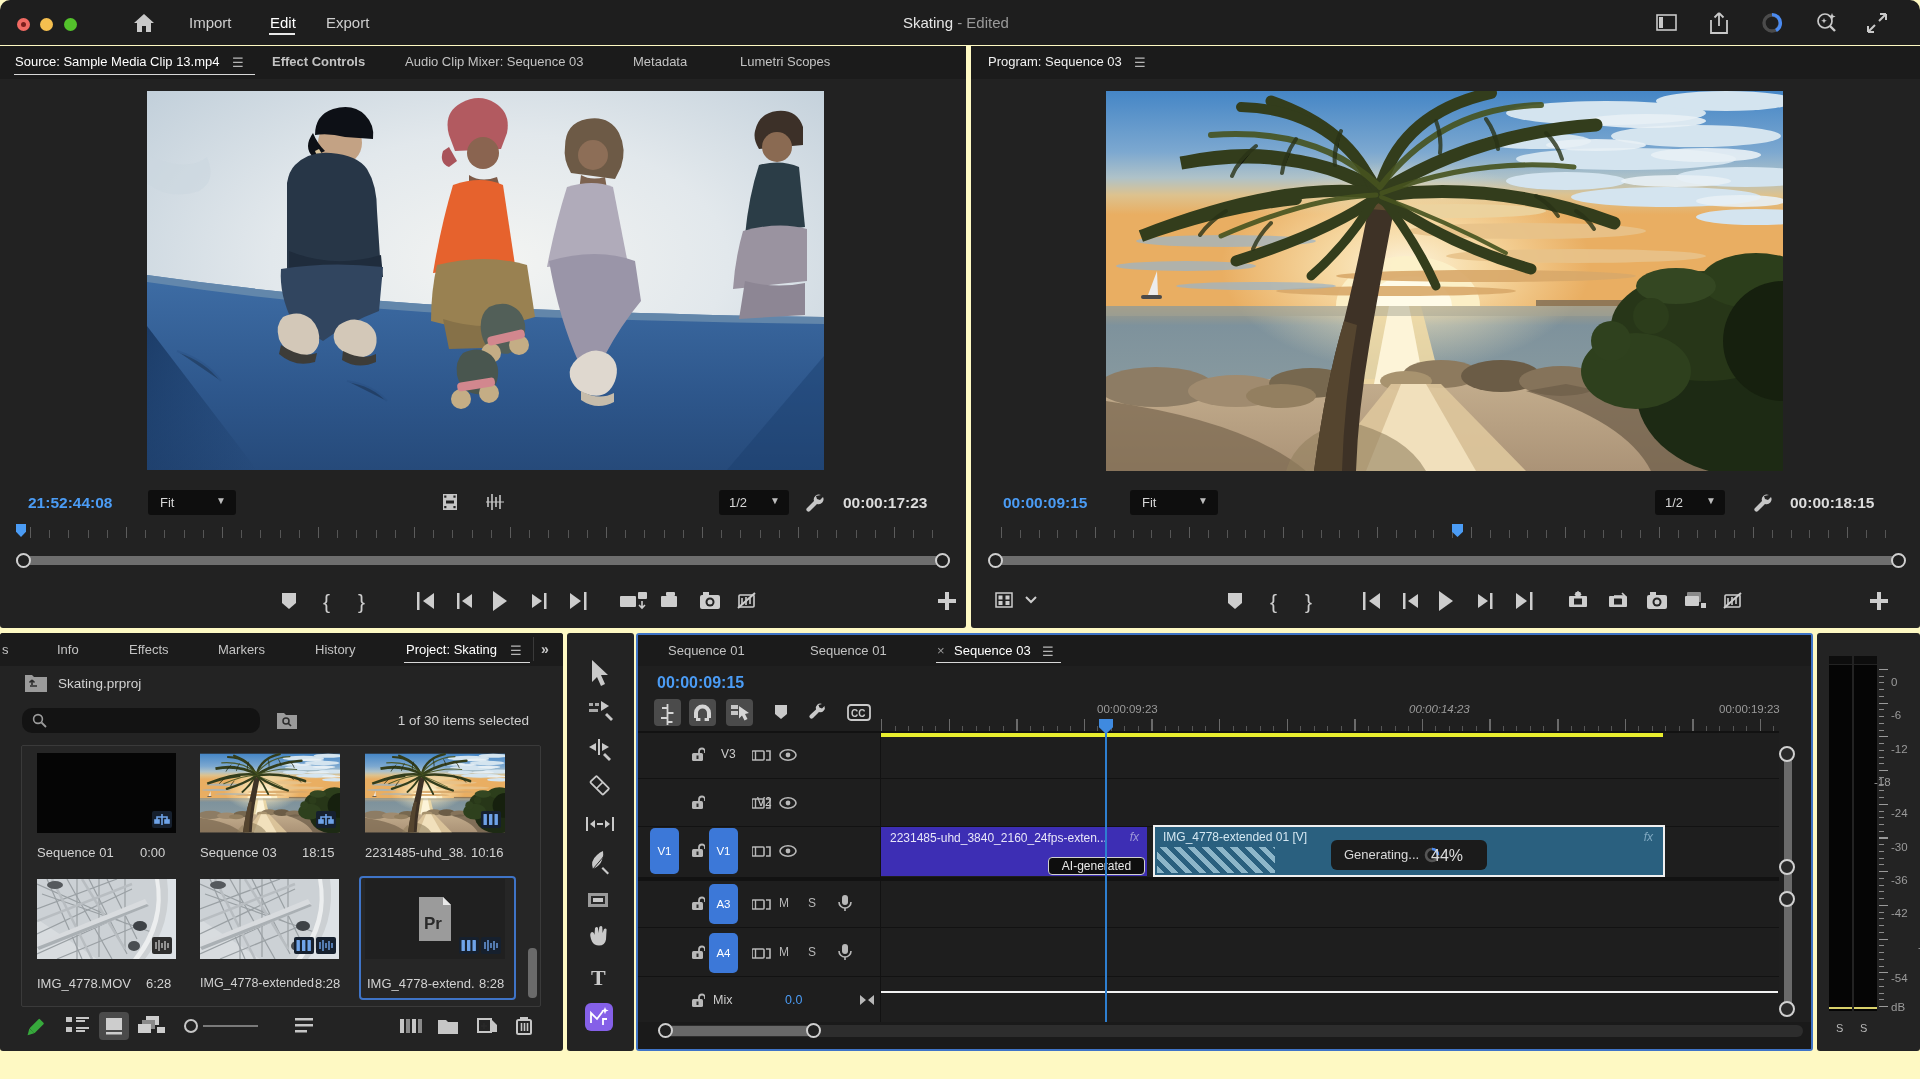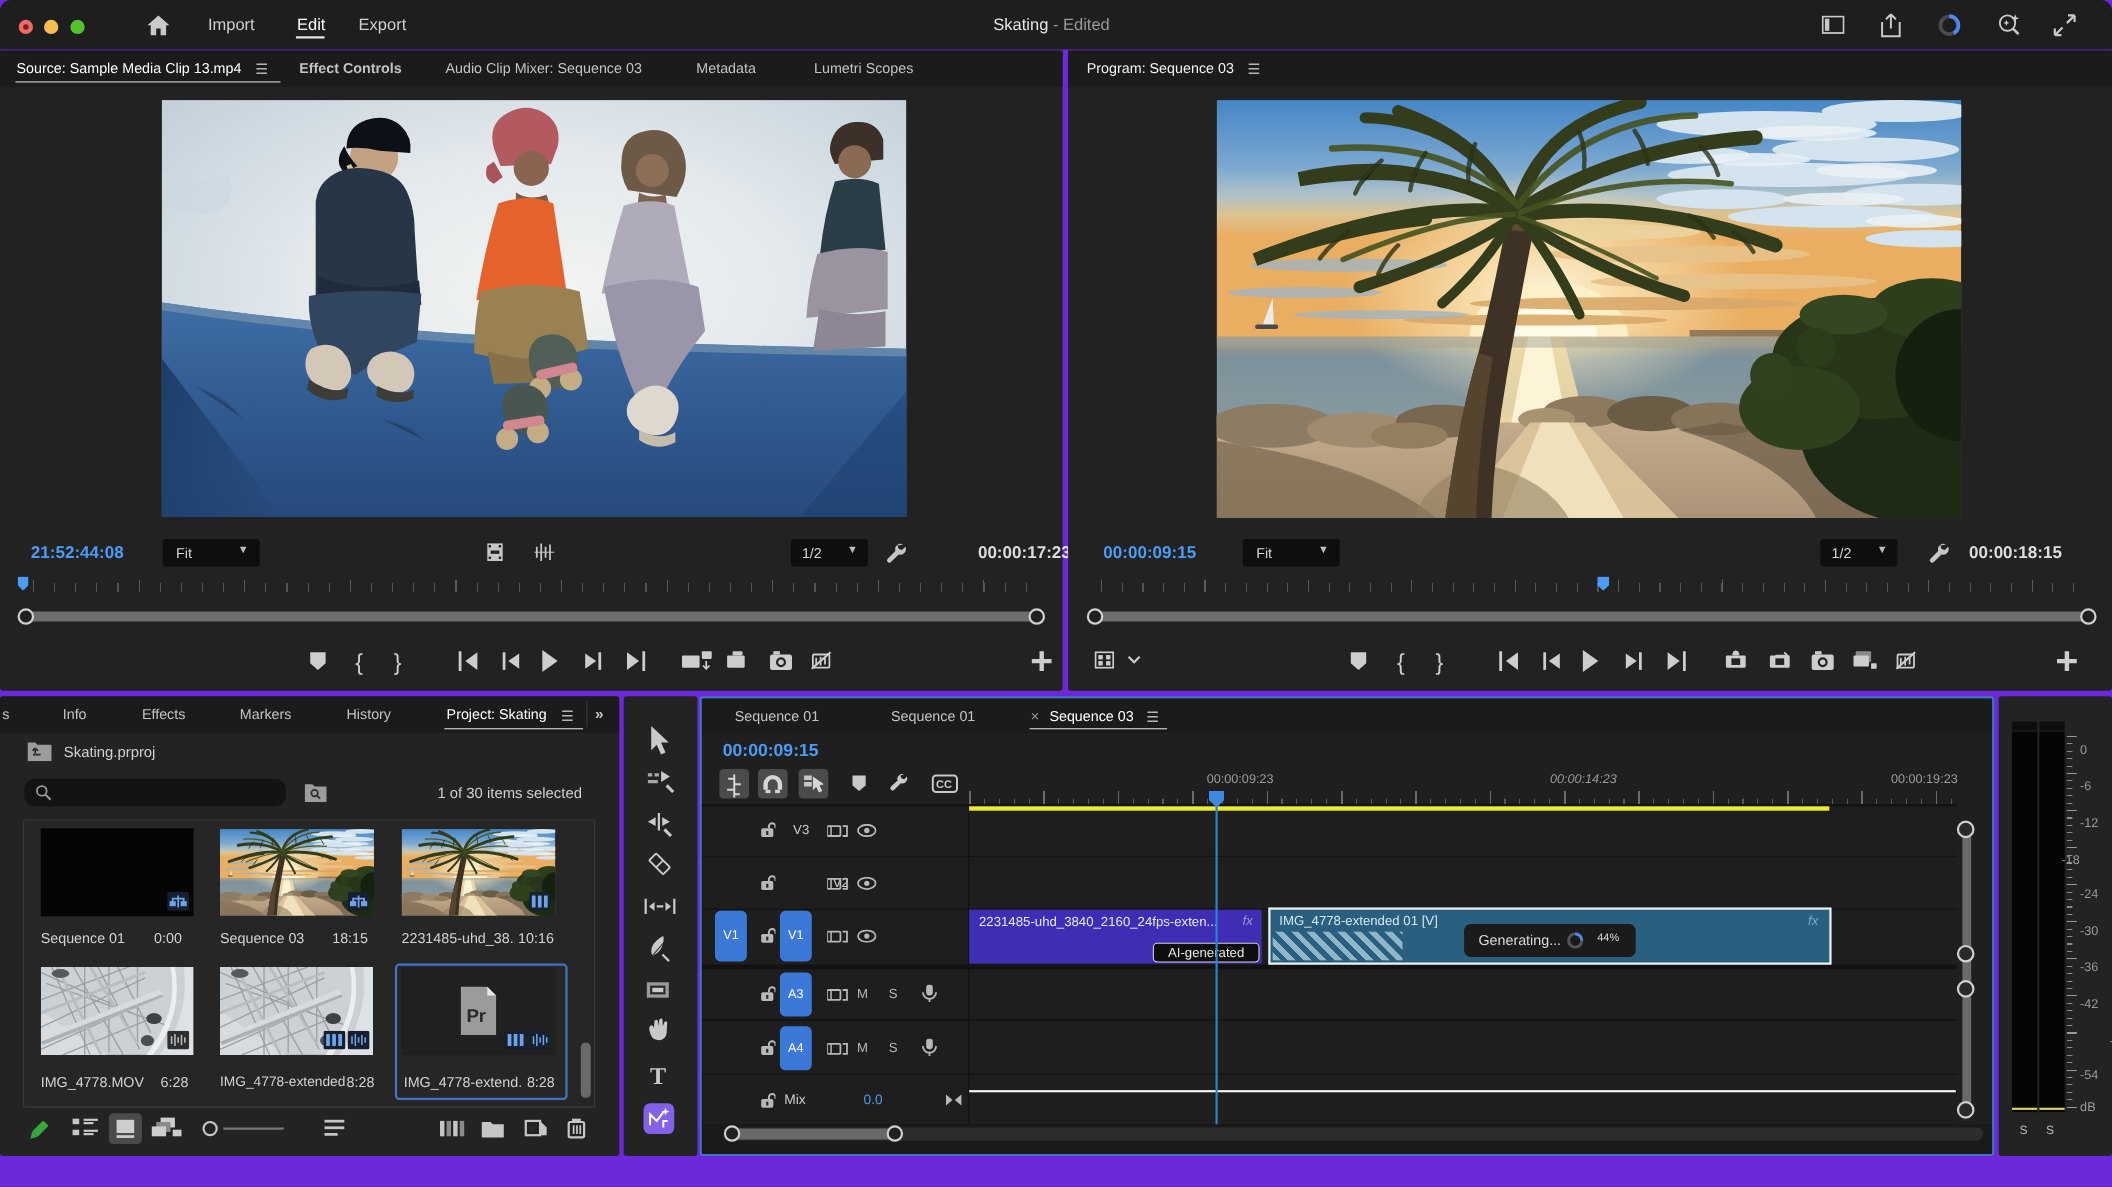--- a/index.html
+++ b/index.html
@@ -1,19 +1,19 @@
 <!DOCTYPE html>
 <html><head>
 <meta charset="utf-8">
 <style>
   * { margin:0; padding:0; box-sizing:border-box; }
   html,body { width:1920px; height:1079px; background:#000; overflow:hidden;
     font-family:"Liberation Sans", sans-serif; }
   .abs { position:absolute; }
-  #stage { position:relative; width:1920px; height:1079px; background:#6d28d9; }
+  #stage { position:relative; width:1920px; height:1079px; background:#fef9c3; }
   .panel { position:absolute; background:#232323; }
   .tc-blue { color:#4b9cf5; font-weight:bold; }
   .tc-white { color:#dcdcdc; font-weight:bold; }
   .drop { position:absolute; background:#0e0e0e; border-radius:3px; color:#d6d6d6;
      font-size:13px; }
   .dim { color:#9b9b9b; }
   .tab { color:#c3c3c3; font-size:13px; position:absolute; white-space:nowrap; }
 </style>
 </head>
 <body>
@@ -222,21 +222,21 @@
       </g>
       <path d="M1 9 h18" stroke="#c6c6c6" stroke-width="1"></path>
     </svg>
     <div class="drop" style="left:719px;top:444px;width:70px;height:25px;">
       <span style="position:absolute;left:10px;top:5px;">1/2</span>
       <span style="position:absolute;right:9px;top:5px;color:#bdbdbd;font-size:10px;">▼</span>
     </div>
     <svg class="abs" style="left:804px;top:446px;" width="20" height="20" viewBox="0 0 20 20">
       <path d="M17 3 a5 5 0 0 0 -7 6 L3 16 a2 2 0 0 0 3 3 l7 -7 a5 5 0 0 0 6 -7 l-3 3 -3 -1 -1 -3 z" fill="#c6c6c6"></path>
     </svg>
-    <div class="abs tc-white" style="left:843px;top:448px;font-size:15.5px;margin-left:46px;">00:00:17:23</div>
+    <div class="abs tc-white" style="left:843px;top:448px;font-size:15.5px;">00:00:17:23</div>
 
     <div class="abs" style="left:30px;top:484px;width:920px;height:8px;background:repeating-linear-gradient(90deg,#555 0 1px,transparent 1px 19.2px);"></div>
     <div class="abs" style="left:30px;top:481px;width:920px;height:11px;background:repeating-linear-gradient(90deg,#5c5c5c 0 1px,transparent 1px 96px);"></div>
     <div class="abs" style="left:16px;top:478px;width:10px;height:13px;background:#4b9cf5;clip-path:polygon(0 0,100% 0,100% 60%,50% 100%,0 60%);"></div>
 
     <div class="abs" style="left:16px;top:510px;width:934px;height:9px;background:#6e6e6e;border-radius:5px;"></div>
     <div class="abs" style="left:16px;top:507px;width:15px;height:15px;border-radius:50%;background:#202020;border:2px solid #cfcfcf;"></div>
     <div class="abs" style="left:935px;top:507px;width:15px;height:15px;border-radius:50%;background:#202020;border:2px solid #cfcfcf;"></div>
 
     <svg class="abs" style="left:0;top:538px;" width="966" height="36" viewBox="0 0 966 36">
@@ -922,21 +922,21 @@
     <div class="abs" style="left:515px;top:190px;width:512px;height:52px;background:#2a607f;border:2px solid #f0f0f0;">
       <div class="abs" style="left:8px;top:3px;font-size:12px;color:#d5e8f2;">IMG_4778-extended 01 [V]</div>
       <div class="abs" style="right:10px;top:3px;font-size:12px;font-style:italic;color:#7fa8c0;">fx</div>
       <div class="abs" style="left:2px;top:20px;width:118px;height:26px;background:repeating-linear-gradient(45deg,#8db6c9 0 5px,#2a607f 5px 10px);"></div>
       <div class="abs" style="left:176px;top:13px;width:156px;height:30px;background:#1b1b1b;border-radius:6px;">
         <span style="position:absolute;left:13px;top:7px;font-size:13px;color:#dadada;">Generating...</span>
         <svg class="abs" style="left:93px;top:7px;" width="16" height="16" viewBox="0 0 16 16">
           <circle cx="8" cy="8" r="6" fill="none" stroke="#555" stroke-width="2.6"></circle>
           <path d="M8 2 a6 6 0 0 1 6 6" fill="none" stroke="#4a8af0" stroke-width="2.6"></path>
         </svg>
-        <span style="position:absolute;left:121px;top:7px;font-size:10px;color:#dadada;">44%</span>
+        <span style="position:absolute;left:100px;top:7px;font-size:16px;color:#dadada;">44%</span>
       </div>
     </div>
 
     <div class="abs" style="left:243px;top:356px;width:897px;height:2px;background:#f2f2f2;"></div>
 
     <div class="abs" style="left:467px;top:84px;width:2px;height:310px;background:#2e7fd0;"></div>
     <div class="abs" style="left:461px;top:84px;width:14px;height:15px;background:#3f8ae0;clip-path:polygon(0 0,100% 0,100% 55%,50% 100%,0 55%);"></div>
 
     <div class="abs" style="left:1146px;top:118px;width:8px;height:256px;background:#6a6a6a;border-radius:4px;"></div>
     <div class="abs" style="left:1141px;top:111px;width:16px;height:16px;border-radius:50%;background:#2a2a2a;border:2px solid #d0d0d0;"></div>

